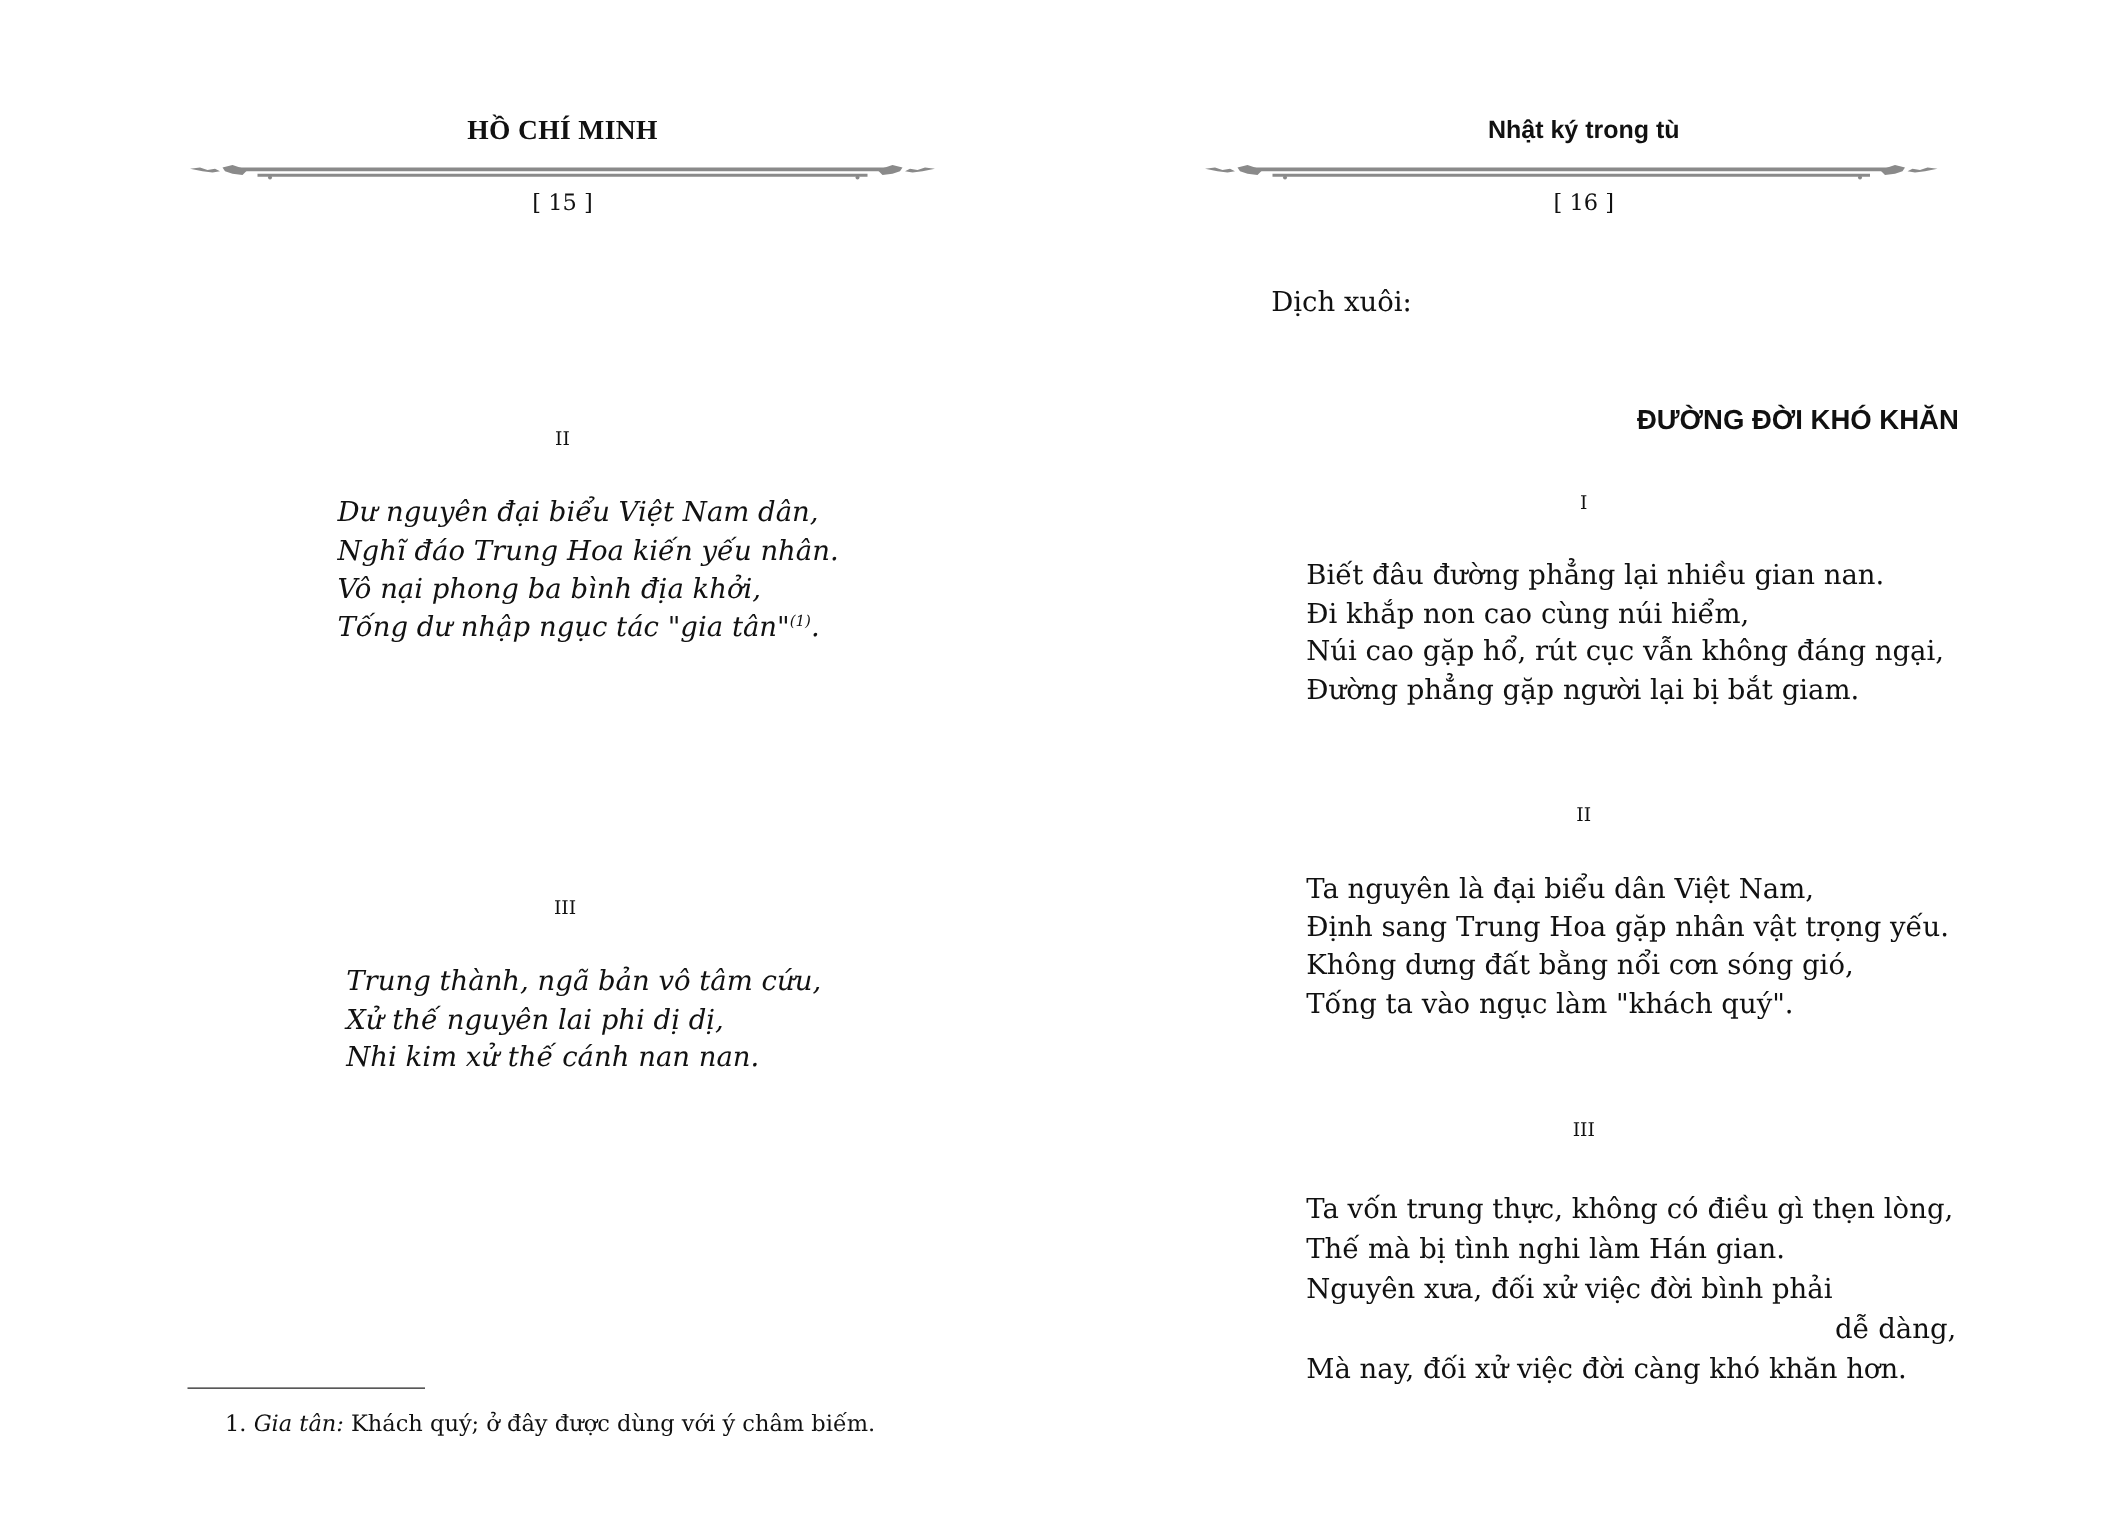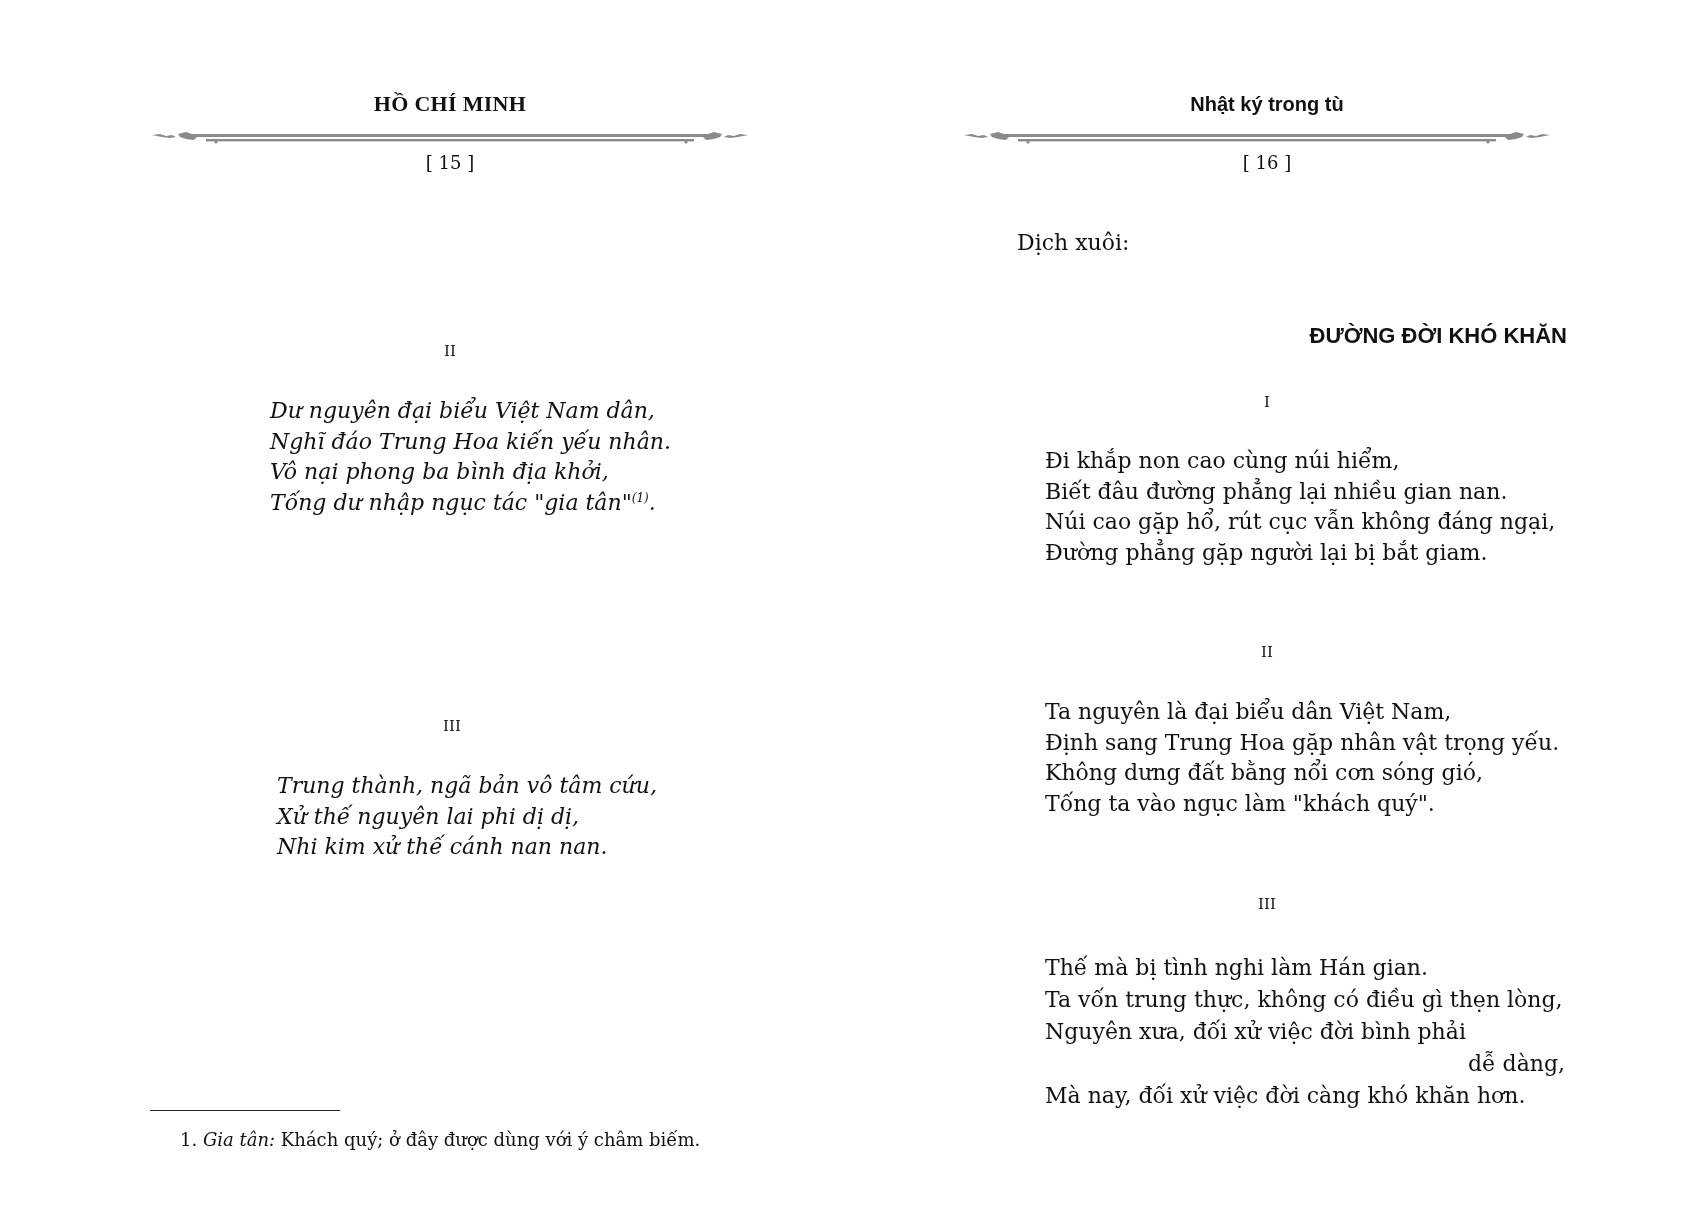--- a/index.html
+++ b/index.html
@@ -98,35 +98,35 @@
   </div>
 
   <div class="abs page-number" style="left:317px; top:152px;">[ 16 ]</div>
 
   <div class="abs label-bold" style="left:167px; top:230px;">Dịch xuôi:</div>
 
   <div class="abs title-sans" style="left:117px; top:323px;text-align:right;">ĐƯỜNG ĐỜI KHÓ KHĂN</div>
 
   <div class="abs section-numeral" style="left:317px; top:389px;">I</div>
   <div class="abs poem" style="left:195px; top:446px;">
+    <span class="poem-line">Biết đâu đường phẳng lại nhiều gian nan.</span>
     <span class="poem-line">Đi khắp non cao cùng núi hiểm,</span>
-    <span class="poem-line">Biết đâu đường phẳng lại nhiều gian nan.</span>
     <span class="poem-line">Núi cao gặp hổ, rút cục vẫn không đáng ngại,</span>
     <span class="poem-line">Đường phẳng gặp người lại bị bắt giam.</span>
   </div>
 
   <div class="abs section-numeral" style="left:317px; top:639px;">II</div>
   <div class="abs poem" style="left:195px; top:697px;">
     <span class="poem-line">Ta nguyên là đại biểu dân Việt Nam,</span>
     <span class="poem-line">Định sang Trung Hoa gặp nhân vật trọng yếu.</span>
     <span class="poem-line">Không dưng đất bằng nổi cơn sóng gió,</span>
     <span class="poem-line">Tống ta vào ngục làm "khách quý".</span>
   </div>
 
   <div class="abs section-numeral" style="left:317px; top:891px;">III</div>
   <div class="abs poem" style="left:195px; top:952px; width:520px; line-height:32px;">
+    <span class="poem-line">Ta vốn trung thực, không có điều gì thẹn lòng,</span>
     <span class="poem-line">Thế mà bị tình nghi làm Hán gian.</span>
-    <span class="poem-line">Ta vốn trung thực, không có điều gì thẹn lòng,</span>
     <span class="poem-line">Nguyên xưa, đối xử việc đời bình phải</span>
     <span class="poem-line indent-right">dễ dàng,</span>
     <span class="poem-line">Mà nay, đối xử việc đời càng khó khăn hơn.</span>
   </div>
 </div>
 
 </body></html>

